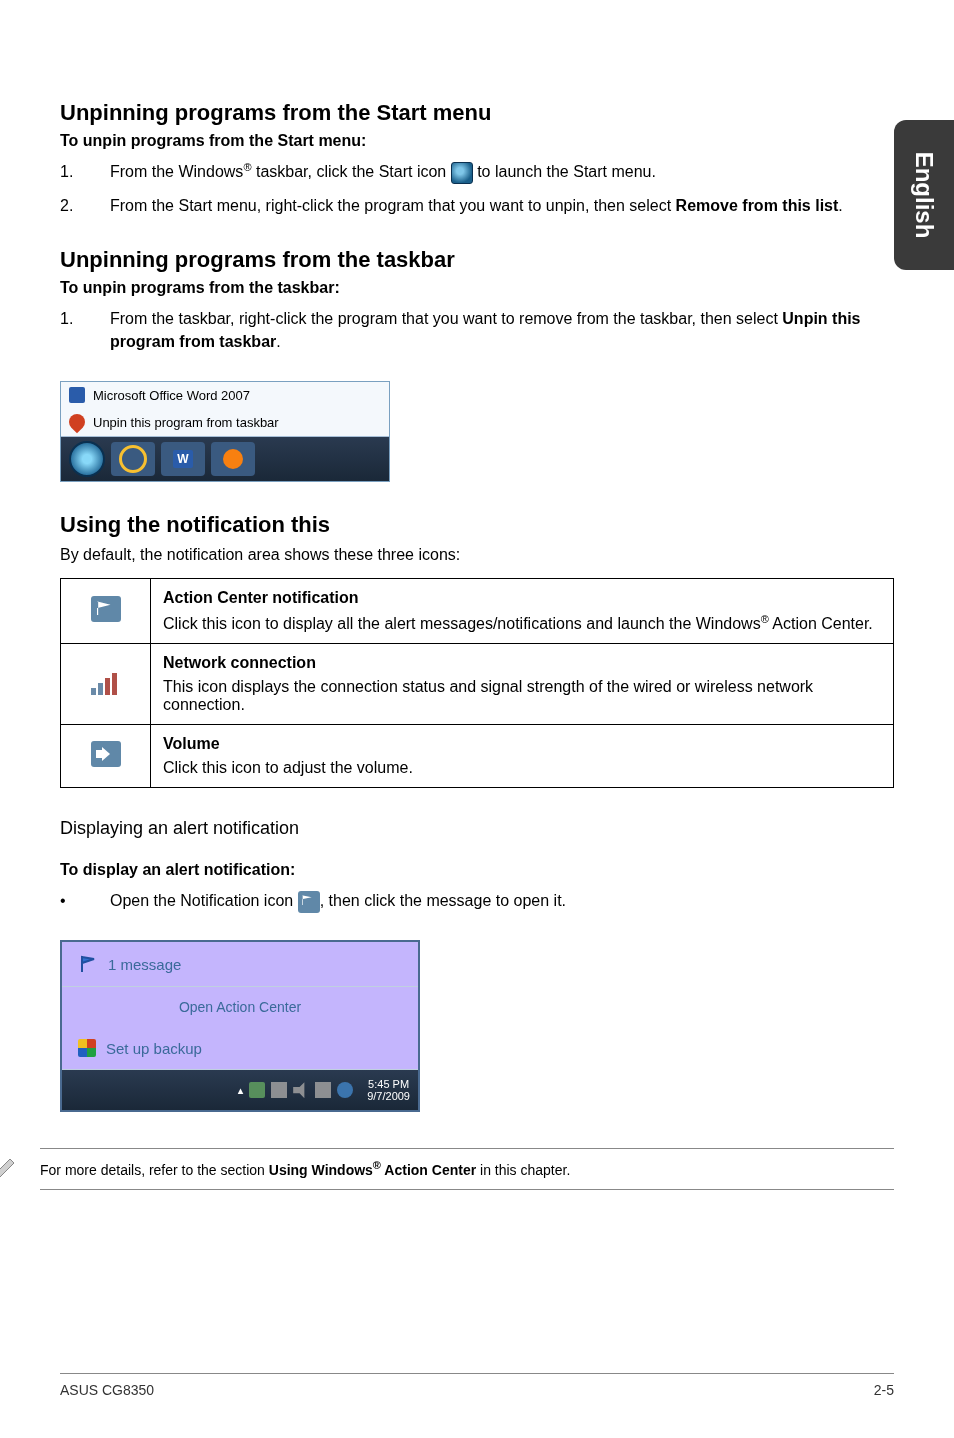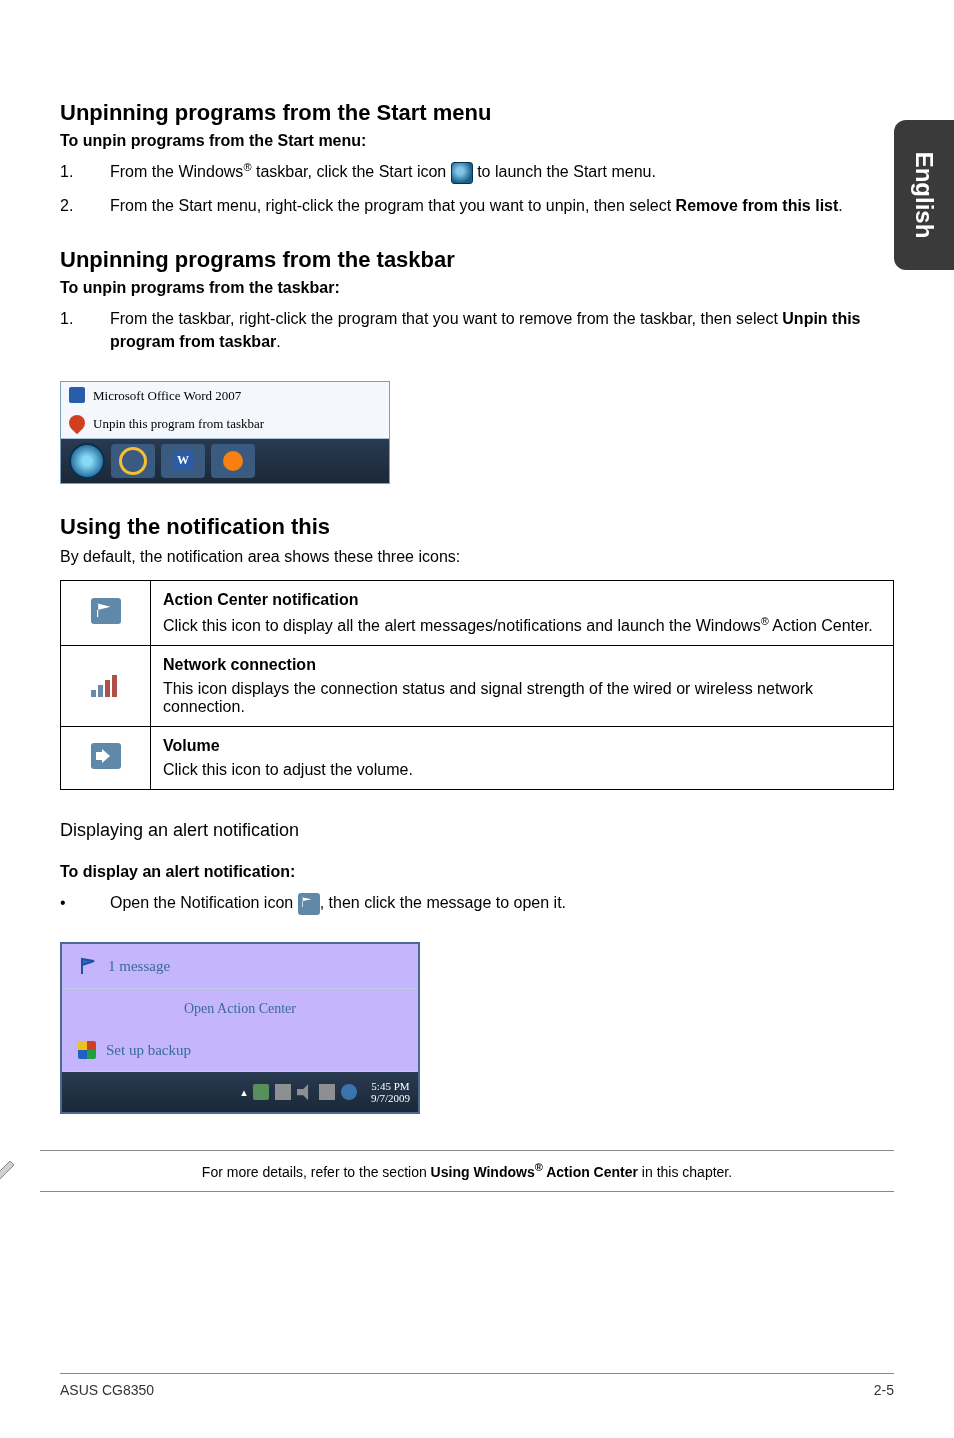--- a/index.html
+++ b/index.html
@@ -85,21 +85,21 @@
     clip-path: polygon(0 0, 100% 20%, 0 40%, 0 100%, 10% 100%, 10% 0);
   }
   .section { margin-bottom: 30px; }
   .two-col {
     display: flex;
     gap: 7px;
     align-items: flex-start;
     flex-direction: column;
   }
   .two-col .left { flex: 1; }
-  .two-col .right { flex-shrink: 0; font-family: Liberation Serif, serif; }
+  .two-col .right { flex-shrink: 0; }
   .taskbar-shot {
     width: 330px;
     border: 1px solid #7aa0c0;
     background: linear-gradient(#e8f0f8, #c8d8e8);
     font-size: 13px;
   }
   .tb-menu { background:#f4f8fc; border-bottom:1px solid #a8c0d8; }
   .tb-menu-item { padding:6px 10px 6px 32px; position:relative; }
   .tb-menu-item .mi-icon { position:absolute; left:8px; top:5px; width:16px; height:16px; }
   .word-icon { background:#2a5caa; border-radius:2px; }
@@ -320,21 +320,21 @@
             <div class="time-block">
               <div>5:45 PM</div>
               <div>9/7/2009</div>
             </div>
           </div>
         </div>
       </div>
     </div>
   </div>
 
-  <div style="display:flex; align-items:center; margin-top:36px;text-align:center;">
+  <div style="display:flex; align-items:center; margin-top:36px;">
     <div class="pen-icon">
       <svg viewBox="0 0 40 40">
           <path d="M6 34 L30 10 L34 14 L10 38 Z" fill="#d0d0d0" stroke="#888"></path>
           <path d="M6 34 L10 38 L4 40 Z" fill="#888"></path>
         </svg>
     </div>
     <div style="flex:1; border-top:1px solid #888; border-bottom:1px solid #888; padding:10px 0;">
       <span class="note-text" style="font-size:14px;">
         <span>For more details, refer to the section </span><b><span>Using Windows</span><span class="sup">®</span><span> Action Center</span></b><span> in this chapter.</span>
       </span>

